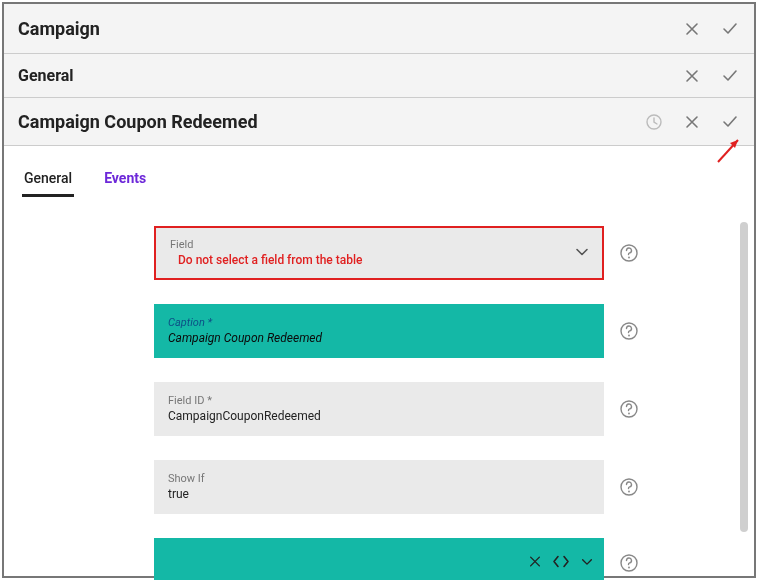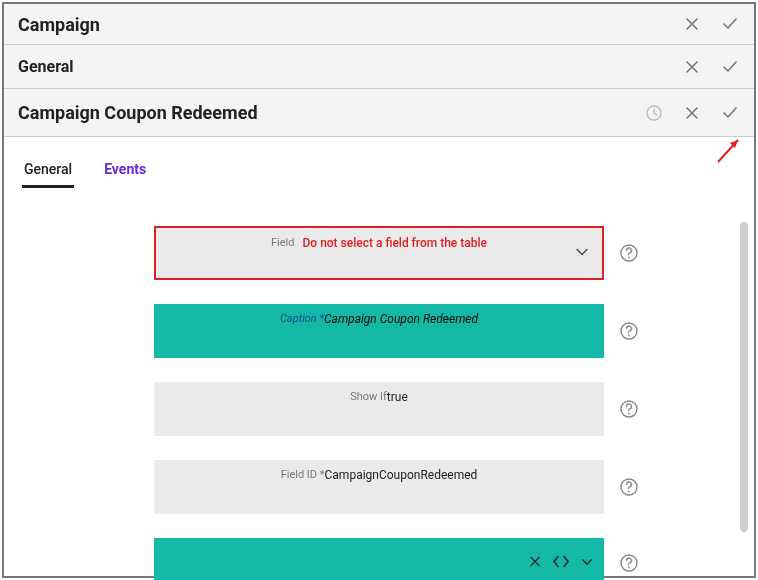--- a/index.html
+++ b/index.html
@@ -21,21 +21,21 @@
     background: #fff;
   }
   .header-row {
     display: flex;
     align-items: center;
     justify-content: space-between;
     background: #f4f4f4;
     border-bottom: 1px solid #ccc;
     padding: 0 10px 0 14px;
   }
-  .header-row.h1 { height: 41px; }
+  .header-row.h1 { height: 50px; }
   .header-row.h2 { height: 44px; }
   .header-row.h3 { height: 48px; }
   .header-title {
     font-weight: 700;
     color: #222;
   }
   .h1 .header-title { font-size: 18px; }
   .h2 .header-title { font-size: 16px; }
   .h3 .header-title { font-size: 18px; }
   .header-actions { display: flex; align-items: center; gap: 10px; }
@@ -106,21 +106,21 @@
     gap: 14px;
     margin-bottom: 24px;
   }
   .field-box {
     position: relative;
     width: 450px;
     min-height: 54px;
     background: #eaeaea;
     padding: 8px 14px 10px 14px;
     display: flex;
-    flex-direction: row;
+    flex-direction: column;
     justify-content: center;
   }
   .field-box .label {
     font-size: 11px;
     color: #777;
     margin-bottom: 2px;
   }
   .field-box .value {
     font-size: 12px;
     color: #222;
@@ -278,36 +278,36 @@
         <svg width="20" height="20" viewBox="0 0 20 20">
             <circle cx="10" cy="10" r="8" stroke="currentColor" stroke-width="1.4" fill="none"></circle>
             <path d="M7.5 7.5 a2.5 2.5 0 1 1 3.2 2.4 c-.9.3-1.2.9-1.2 1.6" stroke="currentColor" stroke-width="1.4" fill="none" stroke-linecap="round"></path>
             <circle cx="10" cy="14.5" r="0.9" fill="currentColor"></circle>
           </svg>
       </div>
     </div>
 
     <div class="form-row">
       <div class="field-box">
+        <div class="label">Field ID *</div>
+        <div class="value">CampaignCouponRedeemed</div>
+      </div>
+      <div class="help-icon">
+        <svg width="20" height="20" viewBox="0 0 20 20">
+            <circle cx="10" cy="10" r="8" stroke="currentColor" stroke-width="1.4" fill="none"></circle>
+            <path d="M7.5 7.5 a2.5 2.5 0 1 1 3.2 2.4 c-.9.3-1.2.9-1.2 1.6" stroke="currentColor" stroke-width="1.4" fill="none" stroke-linecap="round"></path>
+            <circle cx="10" cy="14.5" r="0.9" fill="currentColor"></circle>
+          </svg>
+      </div>
+    </div>
+
+    <div class="form-row">
+      <div class="field-box">
         <div class="label">Show If</div>
         <div class="value">true</div>
-      </div>
-      <div class="help-icon">
-        <svg width="20" height="20" viewBox="0 0 20 20">
-            <circle cx="10" cy="10" r="8" stroke="currentColor" stroke-width="1.4" fill="none"></circle>
-            <path d="M7.5 7.5 a2.5 2.5 0 1 1 3.2 2.4 c-.9.3-1.2.9-1.2 1.6" stroke="currentColor" stroke-width="1.4" fill="none" stroke-linecap="round"></path>
-            <circle cx="10" cy="14.5" r="0.9" fill="currentColor"></circle>
-          </svg>
-      </div>
-    </div>
-
-    <div class="form-row">
-      <div class="field-box">
-        <div class="label">Field ID *</div>
-        <div class="value">CampaignCouponRedeemed</div>
       </div>
       <div class="help-icon">
         <svg width="20" height="20" viewBox="0 0 20 20">
             <circle cx="10" cy="10" r="8" stroke="currentColor" stroke-width="1.4" fill="none"></circle>
             <path d="M7.5 7.5 a2.5 2.5 0 1 1 3.2 2.4 c-.9.3-1.2.9-1.2 1.6" stroke="currentColor" stroke-width="1.4" fill="none" stroke-linecap="round"></path>
             <circle cx="10" cy="14.5" r="0.9" fill="currentColor"></circle>
           </svg>
       </div>
     </div>
 

